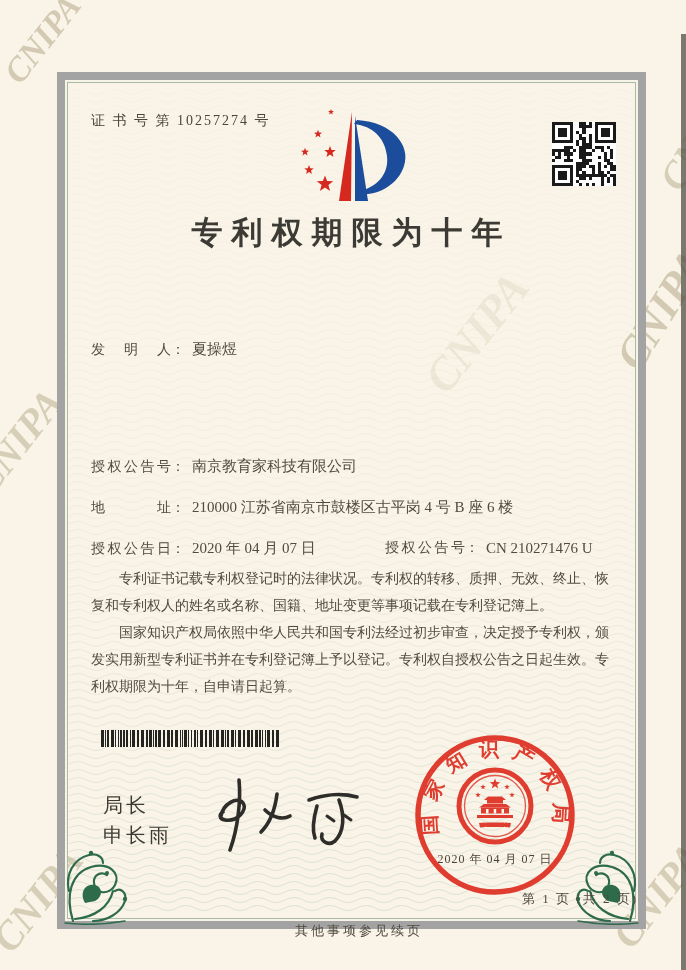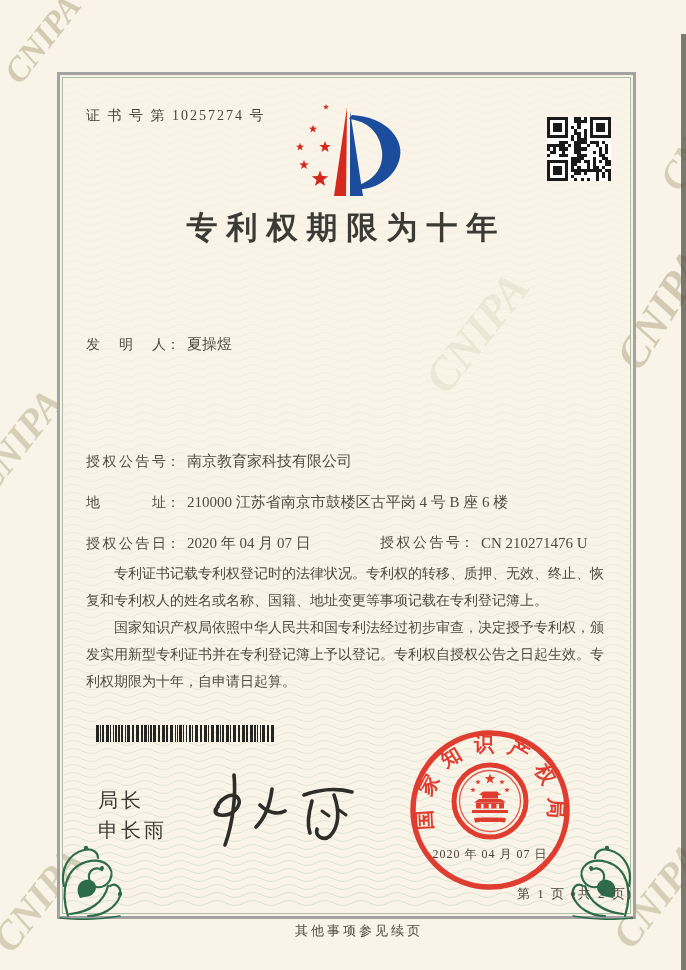--- a/index.html
+++ b/index.html
@@ -13,21 +13,21 @@
   .wm2{left:642px;top:116px;font-size:38px;opacity:.5;transform:rotate(-58deg);}
   .wm3{left:596px;top:284px;font-size:44px;opacity:.55;transform:rotate(-58deg);}
   .wm4{left:-42px;top:418px;font-size:40px;opacity:.5;}
   .wm5{left:408px;top:306px;font-size:46px;opacity:.16;}
   .wm6{left:-22px;top:876px;font-size:40px;opacity:.5;}
   .wm7{left:598px;top:872px;font-size:40px;opacity:.5;}
   
   .edge{position:absolute;right:0;top:34px;width:5px;height:936px;background:#57544a;opacity:.78;z-index:6;}
   
   .frame{position:absolute;left:57px;top:72px;width:573px;height:841px;z-index:2;
-         border:3px solid #a3a3a3;
+         border:8px solid #a3a3a3;
          box-shadow:inset 0 0 0 2px #f7f3e6, inset 0 0 0 3px #a7bca3;}
   .guilloche{position:absolute;left:4px;top:4px;width:565px;height:833px;}
   .flourish{position:absolute;width:96px;height:96px;}
   .fl-left{left:-2px;bottom:-4px;}
   .fl-right{right:-2px;bottom:-4px;transform:scaleX(-1);}
   .certno{position:absolute;left:26px;top:32px;font-size:14px;letter-spacing:2px;color:#4a443a;}
   .logo{position:absolute;left:226px;top:24px;width:135px;height:102px;}
   .qr{position:absolute;left:487px;top:42px;width:64px;height:64px;}
   .title{position:absolute;left:0;top:132px;width:100%;text-align:center;
          font-size:31px;font-weight:700;letter-spacing:9px;color:#3c3a34;}

